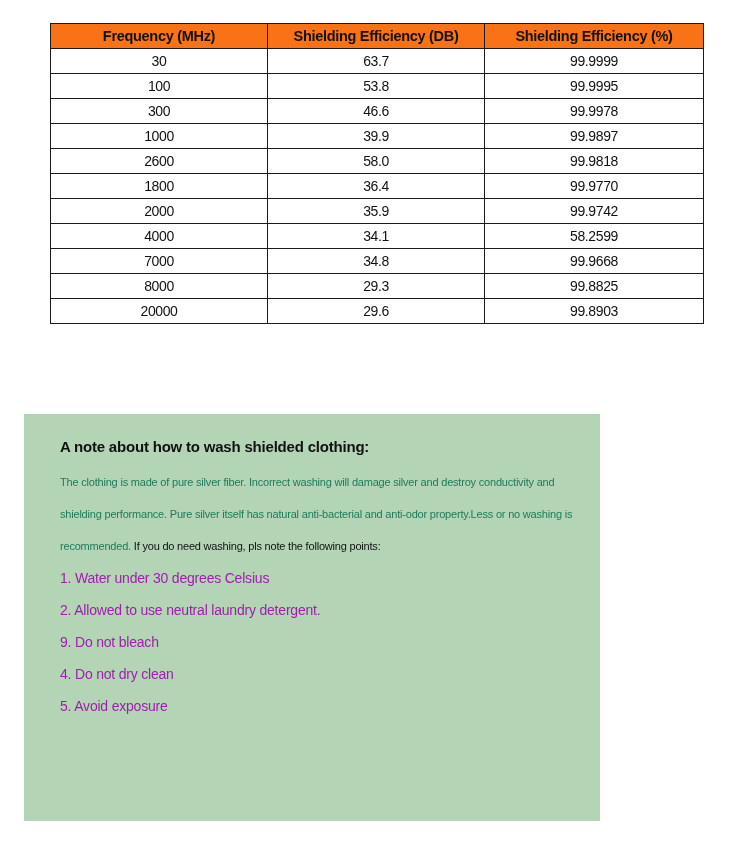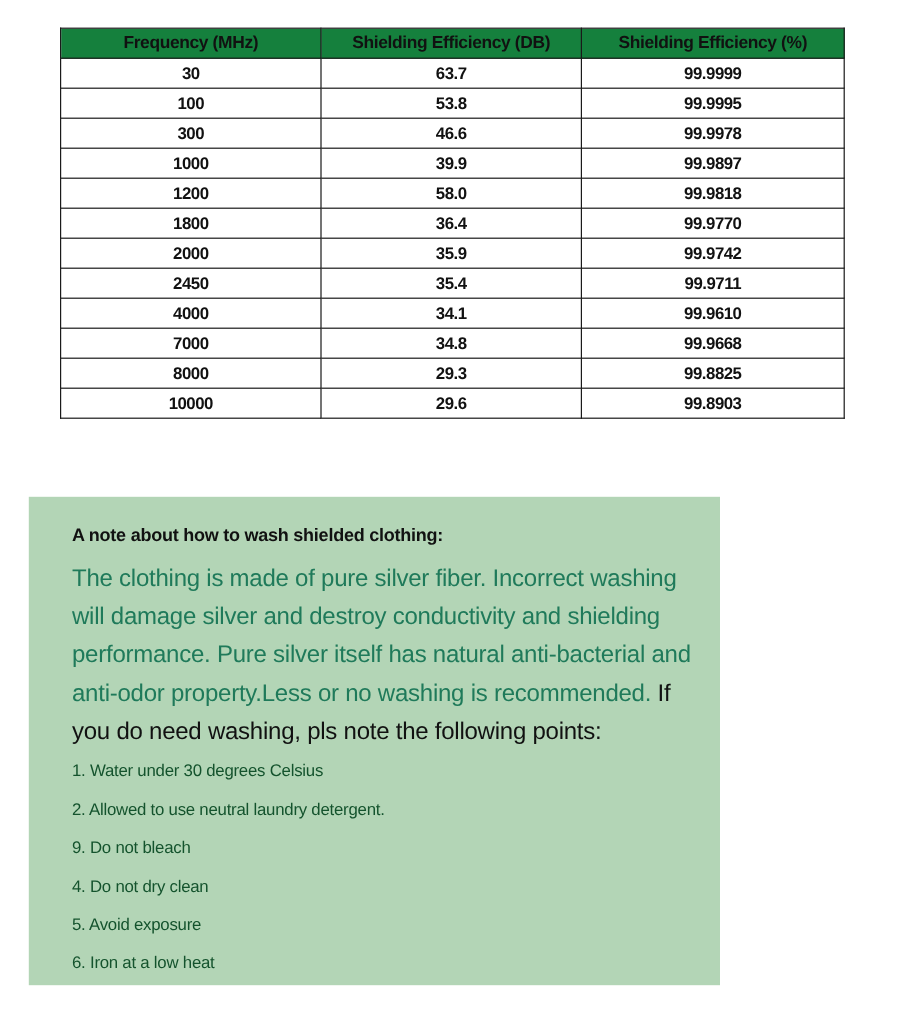--- a/index.html
+++ b/index.html
@@ -1,28 +1,28 @@
 <!DOCTYPE html>
 <html><head>
   <meta charset="utf-8">
   <style>
     html, body { margin: 0; padding: 0; background: #ffffff; }
     body { width: 750px; height: 848px; position: relative; overflow: hidden; font-family: "Liberation Sans", sans-serif; }
     .table-wrap { position: absolute; left: 50px; top: 23px; width: 653px; }
     table { border-collapse: collapse; width: 653px; table-layout: fixed; }
     col.c1 { width: 217px; } col.c2 { width: 217px; } col.c3 { width: 219px; }
-    th, td { border: 1.5px solid #1a1a1a; text-align: center; padding: 0; height: 24px; font-size: 14px; color: #111; font-weight: bold; }
-    th { background: #15803d; font-weight: bold; font-size: 14.5px; letter-spacing: -0.3px; }
+    th, td { border: 1.5px solid #1a1a1a; text-align: center; padding: 0; height: 24px; font-size: 14px; color: #111; }
+    th { background: #f97316; font-weight: bold; font-size: 14.5px; letter-spacing: -0.3px; }
     td { font-family: "Liberation Sans Narrow", "Liberation Sans", sans-serif; letter-spacing: -0.4px; }
     .note { position: absolute; left: 24px; top: 414px; width: 576px; height: 407px; background: #b3d5b6; }
     .note-inner { position: absolute; left: 36px; top: 20px; right: 20px; }
     .note-title { font-size: 15px; font-weight: bold; color: #111; letter-spacing: -0.2px; line-height: 26px; margin-bottom: 6px; }
-    .para { font-size: 20px; line-height: 32px; letter-spacing: -0.2px; color: #111; }
+    .para { font-size: 11px; line-height: 32px; letter-spacing: -0.2px; color: #111; }
     .green { color: #1f7a5a; }
-    .list-item { font-size: 14px; line-height: 32px; color: #14532d; letter-spacing: -0.2px; }
+    .list-item { font-size: 14px; line-height: 32px; color: #a21caf; letter-spacing: -0.2px; }
   </style>
 </head>
 <body>
 
 <div class="table-wrap">
   <table>
     <colgroup>
         <col class="c1">
         <col class="c2">
         <col class="c3">
@@ -49,67 +49,61 @@
           <td>300</td>
           <td>46.6</td>
           <td>99.9978</td>
         </tr>
         <tr>
           <td>1000</td>
           <td>39.9</td>
           <td>99.9897</td>
         </tr>
         <tr>
-          <td>1200</td>
+          <td>2600</td>
           <td>58.0</td>
           <td>99.9818</td>
         </tr>
         <tr>
           <td>1800</td>
           <td>36.4</td>
           <td>99.9770</td>
         </tr>
         <tr>
           <td>2000</td>
           <td>35.9</td>
           <td>99.9742</td>
         </tr>
         <tr>
-          <td>2450</td>
-          <td>35.4</td>
-          <td>99.9711</td>
-        </tr>
-        <tr>
           <td>4000</td>
           <td>34.1</td>
-          <td>99.9610</td>
+          <td>58.2599</td>
         </tr>
         <tr>
           <td>7000</td>
           <td>34.8</td>
           <td>99.9668</td>
         </tr>
         <tr>
           <td>8000</td>
           <td>29.3</td>
           <td>99.8825</td>
         </tr>
         <tr>
-          <td>10000</td>
+          <td>20000</td>
           <td>29.6</td>
           <td>99.8903</td>
         </tr>
       </tbody>
   </table>
 </div>
 
 <div class="note">
   <div class="note-inner">
     <div class="note-title">A note about how to wash shielded clothing:</div>
     <div class="para"><span class="green">The clothing is made of pure silver fiber. Incorrect washing will damage silver and destroy conductivity and shielding performance. Pure silver itself has natural anti-bacterial and anti-odor property.Less or no washing is recommended.</span><span> If you do need washing, pls note the following points:</span></div>
     <div class="list-item">1. Water under 30 degrees Celsius</div>
     <div class="list-item">2. Allowed to use neutral laundry detergent.</div>
     <div class="list-item">9. Do not bleach</div>
     <div class="list-item">4. Do not dry clean</div>
     <div class="list-item">5. Avoid exposure</div>
-    <div class="list-item">6. Iron at a low heat</div>
   </div>
 </div>
 
 </body></html>

